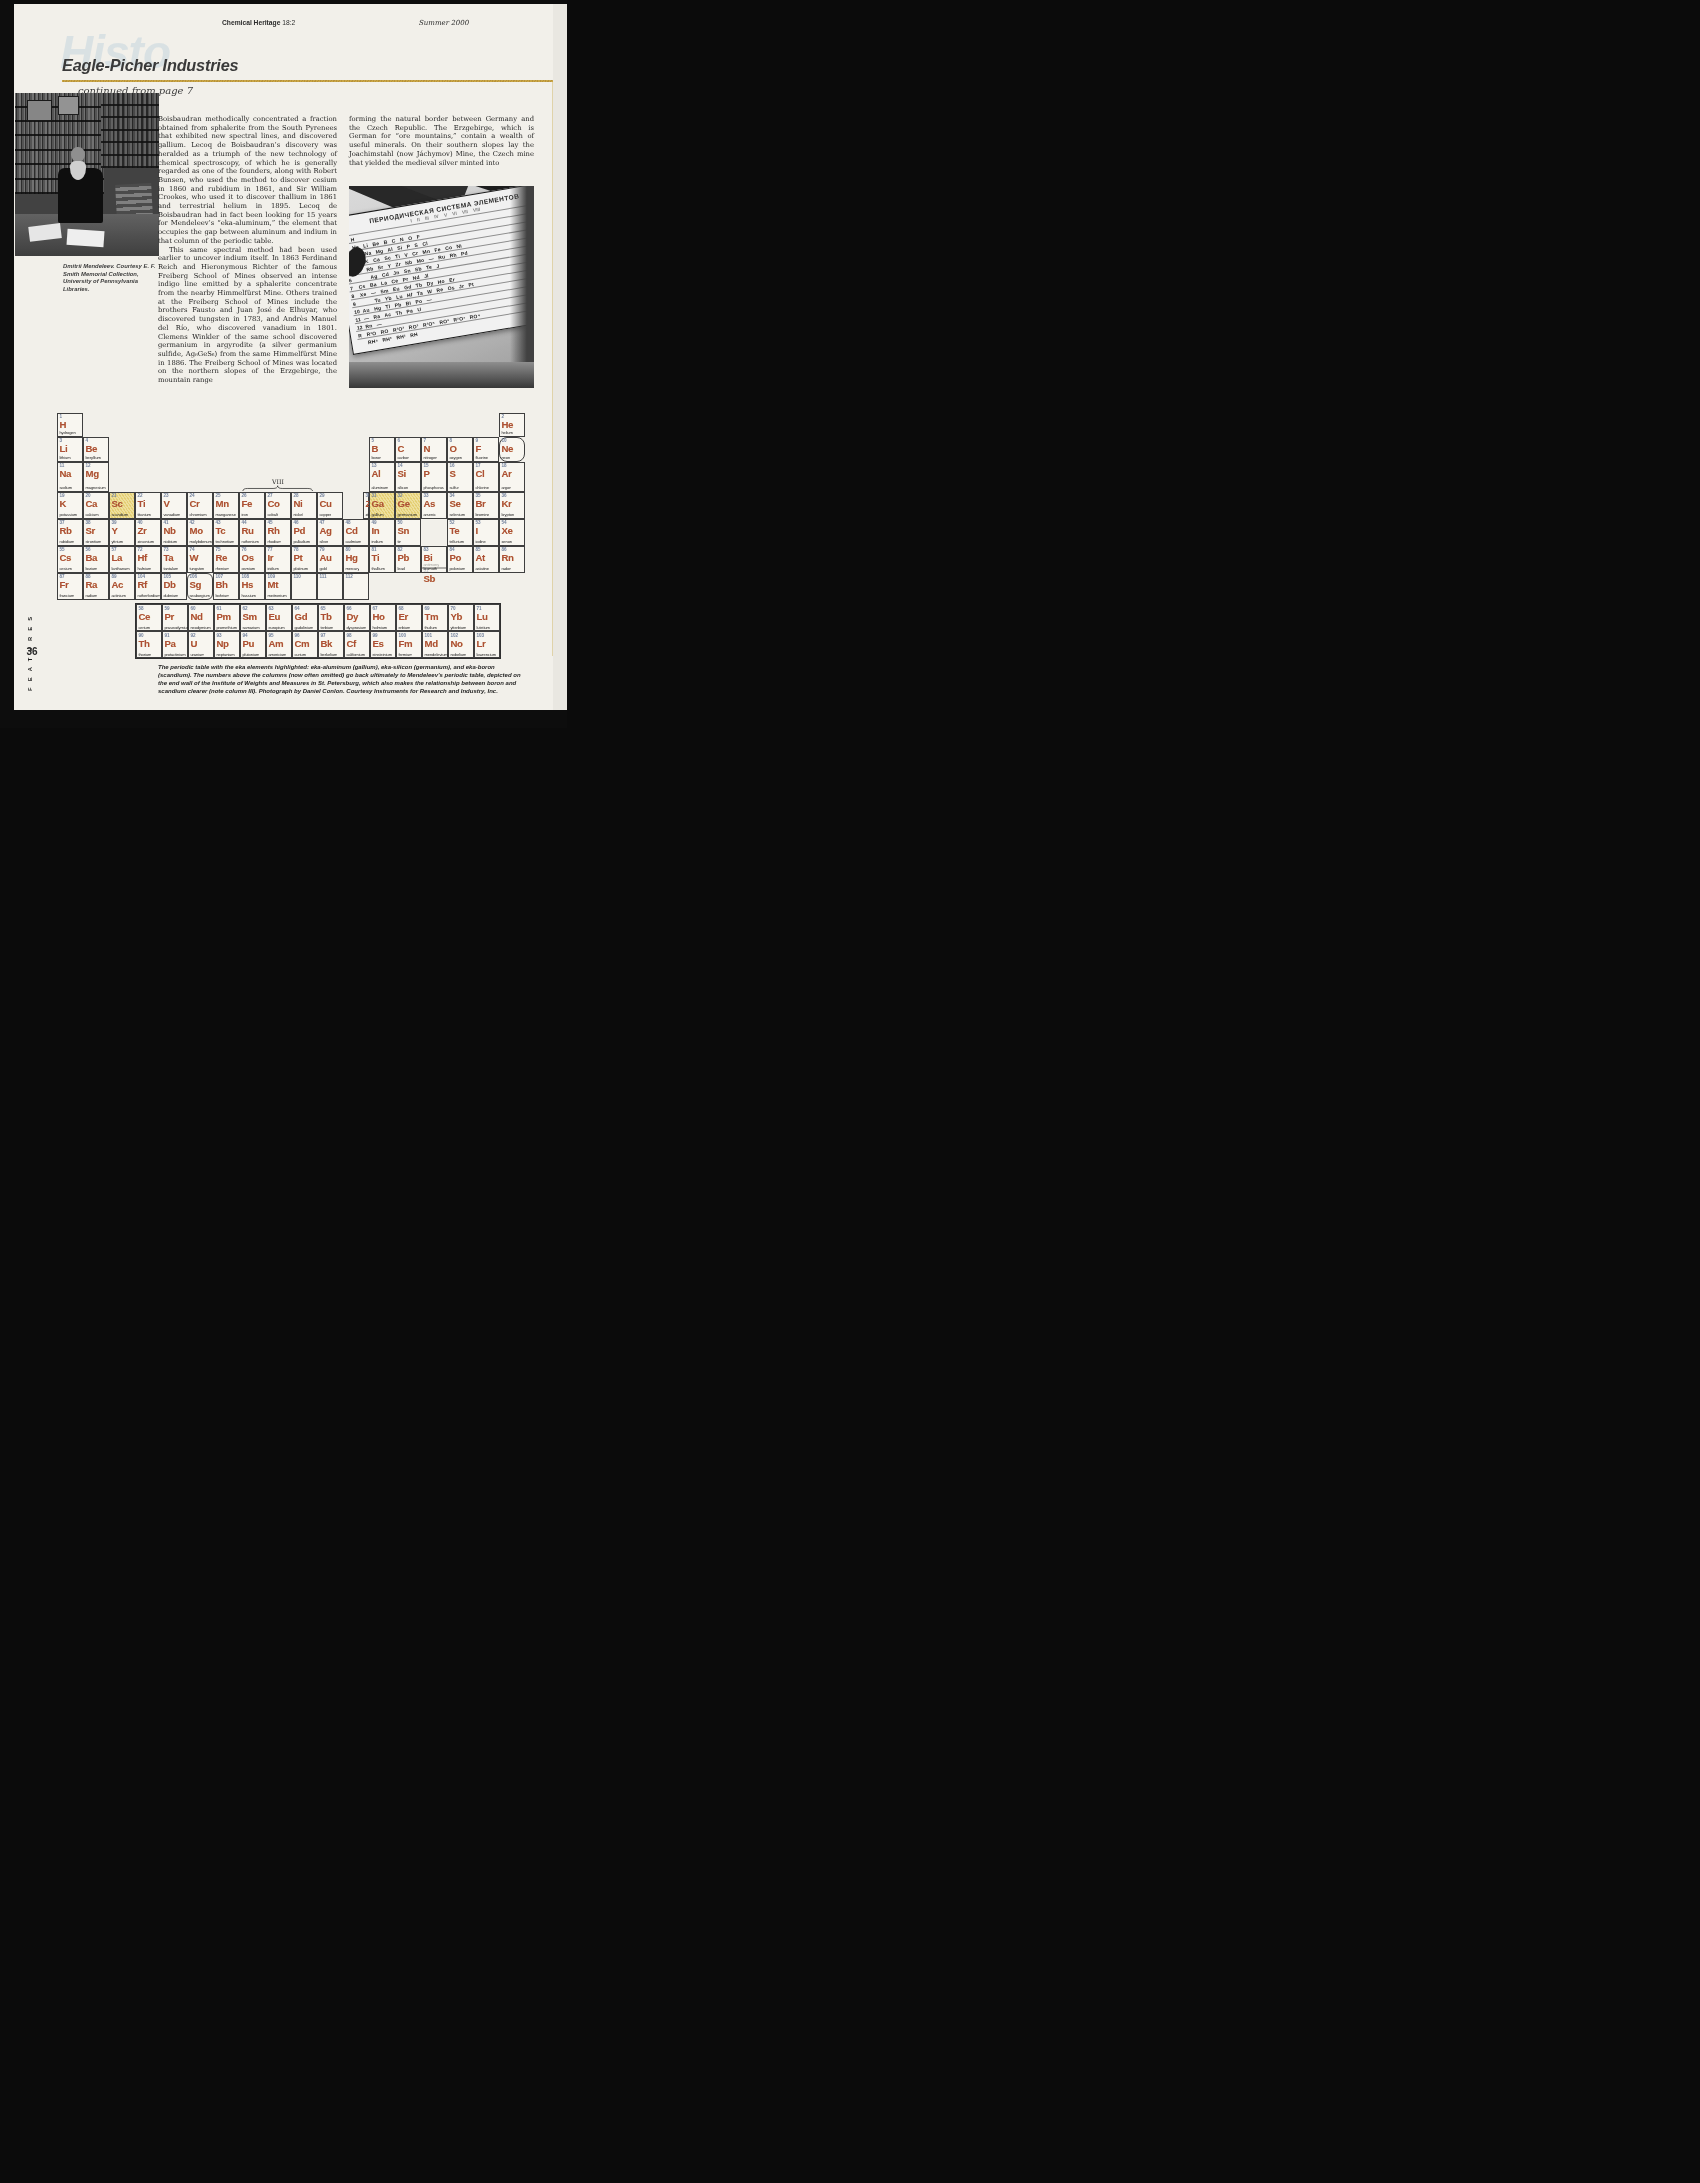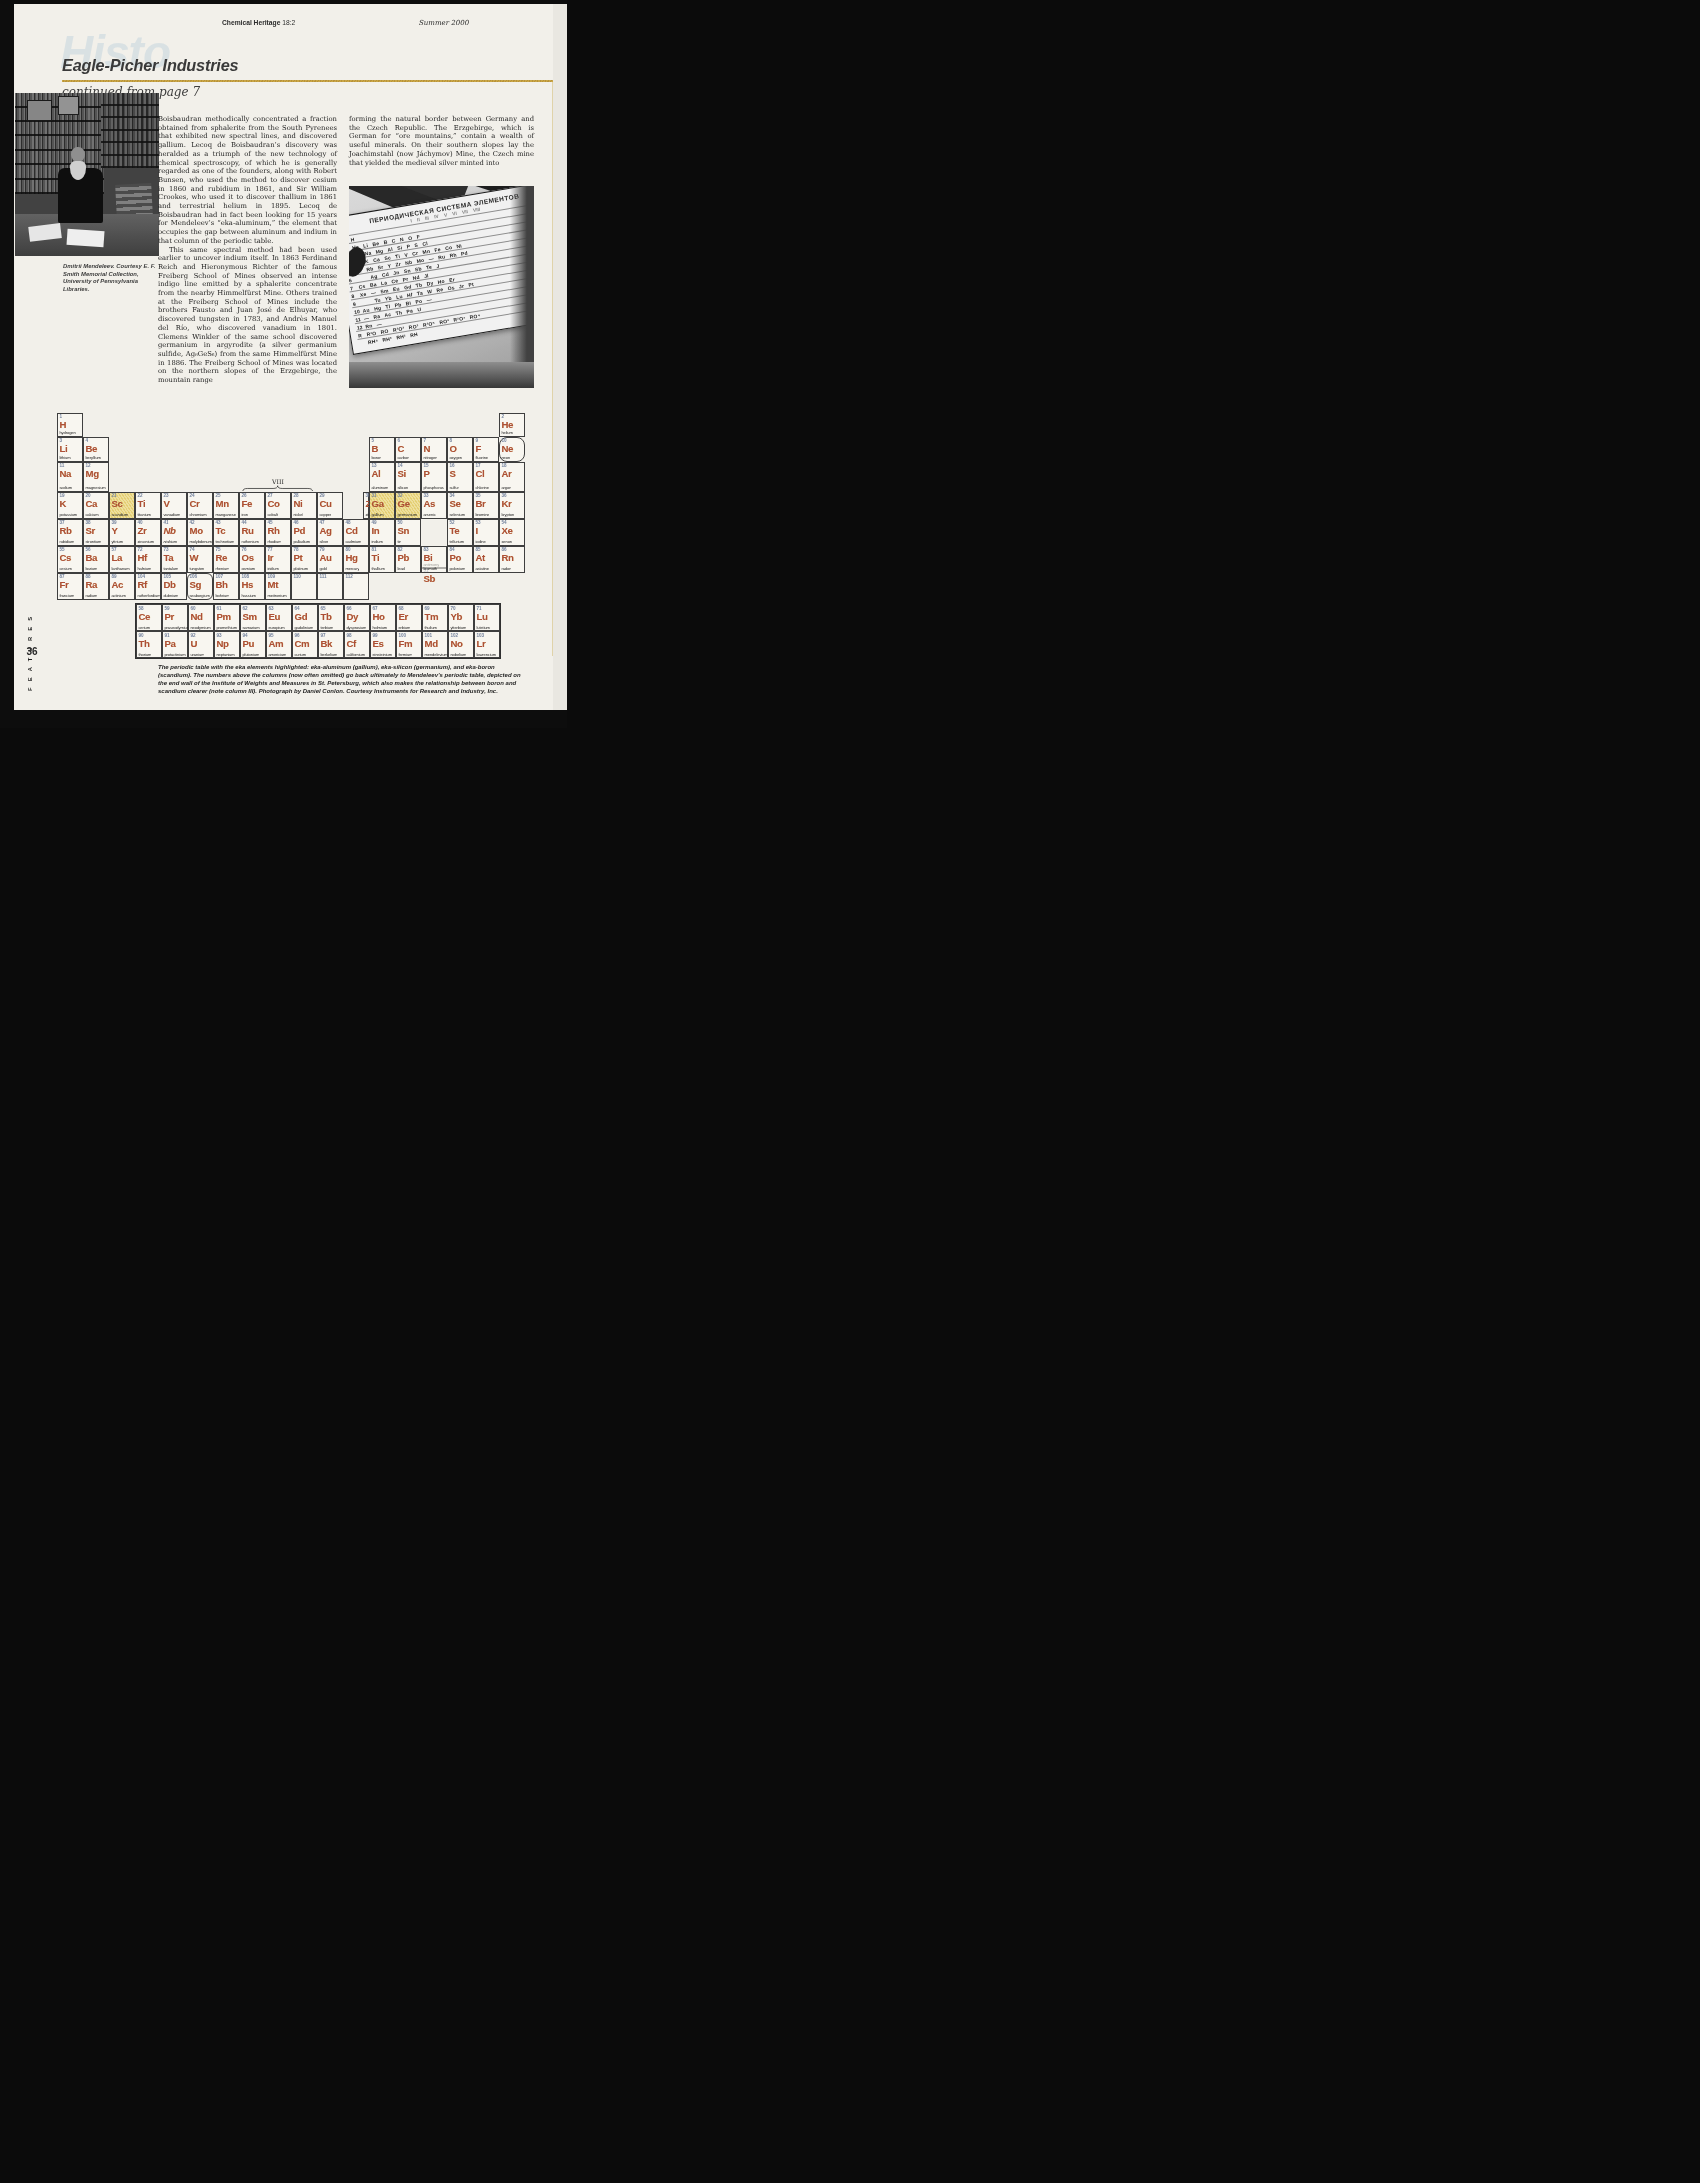--- a/index.html
+++ b/index.html
@@ -16,22 +16,22 @@
   .hdr-journal{position:absolute;left:222px;top:19px;font-size:6.7px;color:#2b2b2b;}
   .hdr-journal b{font-weight:700;}
   .hdr-season{position:absolute;left:419px;top:19px;font-family:"DejaVu Serif",serif;font-style:italic;font-size:7px;color:#2b2b2b;}
 
   .ghost-h{position:absolute;left:60px;top:25px;font-size:46px;font-weight:800;font-style:italic;
            color:#c2d3dd;opacity:.5;letter-spacing:-1px;z-index:0;}
   .title{position:absolute;left:62px;top:56px;font-size:16.3px;font-weight:800;font-style:italic;
          color:#3a3a3a;letter-spacing:-0.2px;z-index:2;}
   .goldrule{position:absolute;left:62px;top:80px;width:491px;height:1.9px;
             background:repeating-linear-gradient(115deg,#c9a646 0 1.4px,#b8923a 1.4px 2.4px);z-index:2;}
-  .continued{position:absolute;left:62px;top:85px;font-family:"DejaVu Serif",serif;font-style:italic;
-             font-size:12px;color:#3c3c3c;}
+  .continued{position:absolute;left:78px;top:85px;font-family:"DejaVu Serif",serif;font-style:italic;
+             font-size:10px;color:#3c3c3c;}
 
   
   .mphoto{position:absolute;left:15px;top:93px;width:144px;height:163px;background:#4a443c;overflow:hidden;
           filter:grayscale(1) contrast(1.04);margin:0;}
   .mph-shelves{position:absolute;left:0;top:0;width:62%;height:62%;
       background:repeating-linear-gradient(0deg,rgba(20,16,12,.85) 0 1.9px,transparent 1.9px 14.4px),
                  repeating-linear-gradient(90deg,#7b7166 0 1.4px,#35302a 1.4px 2.4px,#5d554b 2.4px 4.3px);}
   .mph-shelves2{position:absolute;right:0;top:0;width:40%;height:46%;
       background:repeating-linear-gradient(0deg,rgba(25,20,15,.85) 0 1.9px,transparent 1.9px 12.5px),
                  repeating-linear-gradient(90deg,#6c6255 0 1.9px,#2f2a24 1.9px 3.4px,#54493d 3.4px 4.8px);}
@@ -379,21 +379,21 @@
           <span class="sym">Sr</span>
           <span class="ename">strontium</span>
         </div><div class="cell" style="grid-area: 6 / 3;">
           <span class="num">39</span>
           <span class="sym">Y</span>
           <span class="ename">yttrium</span>
         </div><div class="cell" style="grid-area: 6 / 4;">
           <span class="num">40</span>
           <span class="sym">Zr</span>
           <span class="ename">zirconium</span>
-        </div><div class="cell" style="grid-area: 6 / 5; font-style: italic;">
+        </div><div class="cell" style="grid-area: 6 / 5;">
           <span class="num">41</span>
           <span class="sym">Nb</span>
           <span class="ename">niobium</span>
         </div><div class="cell" style="grid-area: 6 / 6;">
           <span class="num">42</span>
           <span class="sym">Mo</span>
           <span class="ename">molybdenum</span>
         </div><div class="cell" style="grid-area: 6 / 7;">
           <span class="num">43</span>
           <span class="sym">Tc</span>

